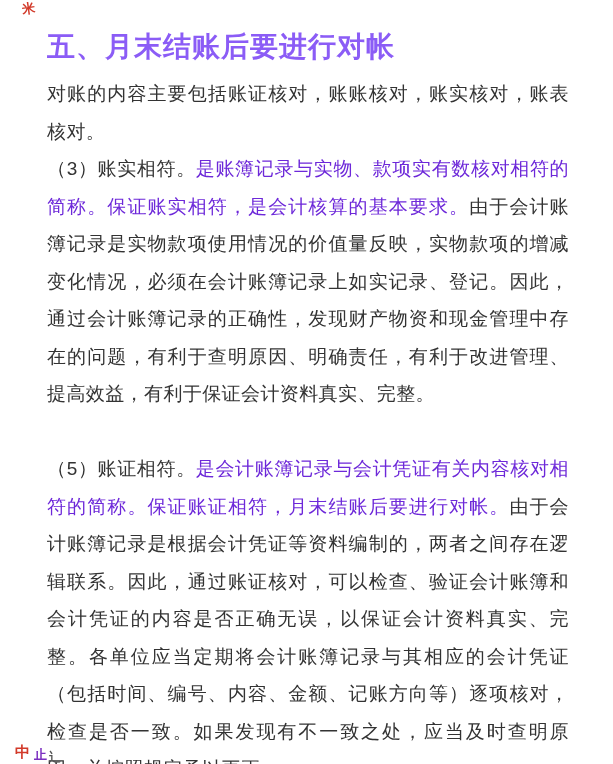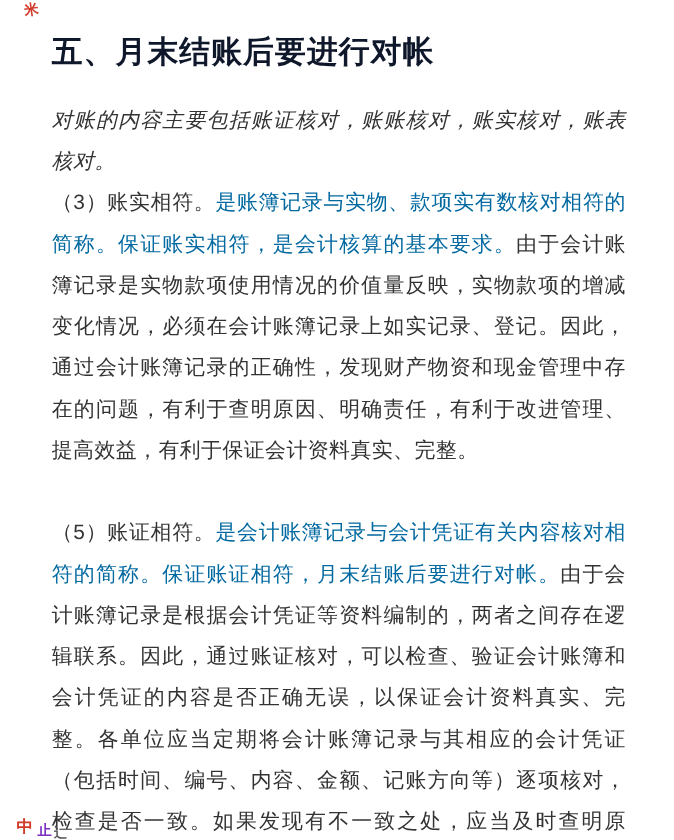--- a/index.html
+++ b/index.html
@@ -12,36 +12,36 @@
     font-family: "Liberation Sans", "DejaVu Sans", sans-serif;
   }
   .content {
     padding: 30px 44px 0 47px;
   }
   .title {
     margin: 0;
     font-size: 28px;
     line-height: 34px;
     font-weight: 700;
-    color: #0f172a;
+    color: #8b5cf6;
     letter-spacing: 1px;
   }
   .para {
     margin: 0;
     font-size: 19px;
     line-height: 37.5px;
     color: #333333;
     letter-spacing: 0.4px;
     text-align: justify;
     text-align-last: left;
   }
-  .intro { margin-top: 27px; font-style: italic; }
+  .intro { margin-top: 11px; }
   .p1 { margin-top: 0; }
   .p2 { margin-top: 37.5px; }
-  .red { color: #0369a1; }
+  .red { color: #6d28d9; }
   
   .wm {
     position: absolute;
     font-weight: 700;
     line-height: 1;
     pointer-events: none;
   }
   .wm-top-left   { left: 22px; top: 2px;    font-size: 13px; color: #D23A2A; transform: rotate(-8deg); }
   .wm-bot-red    { left: 15px; top: 744px;  font-size: 15px; color: #D23A2A; }
   .wm-bot-purple { left: 34px; top: 748px;  font-size: 13px; color: #7B2FC0; }

